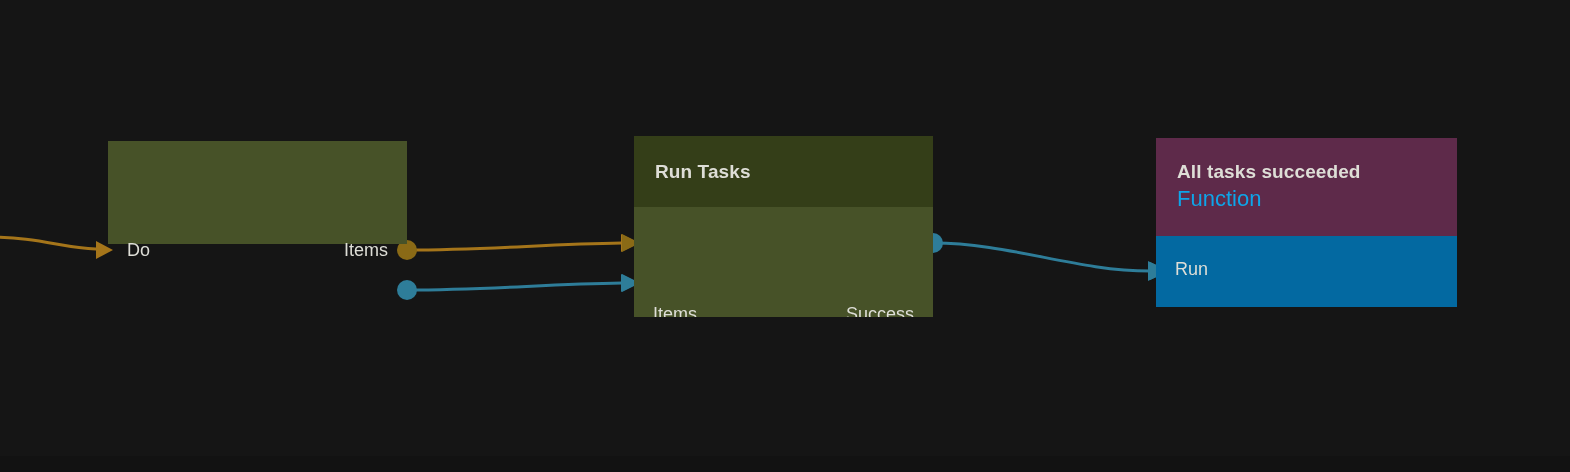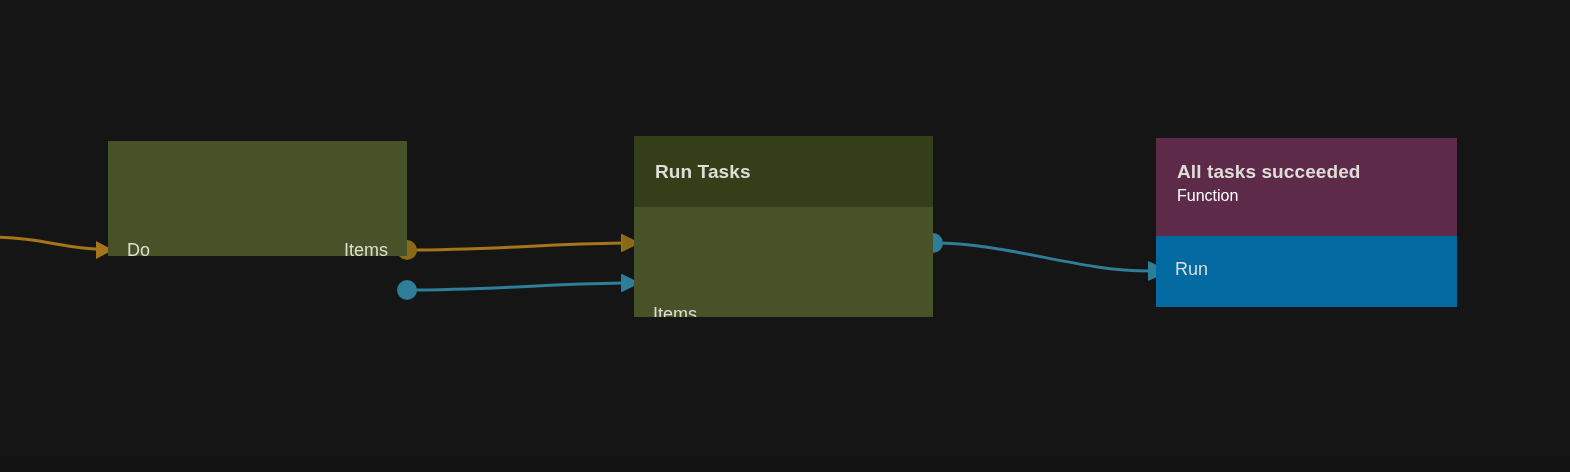--- a/index.html
+++ b/index.html
@@ -62,22 +62,22 @@
 
   .node-title {
     color: #DEDED7;
     font-size: 19px;
     font-weight: bold;
     line-height: 1;
     letter-spacing: 0.1px;
     white-space: nowrap;
   }
   .node-subtitle {
-    color: #ffffff;
-    font-size: 16px;
+    color: #0ea5e9;
+    font-size: 22px;
     font-weight: normal;
     line-height: 1;
     white-space: nowrap;
     margin-top: 7px;
   }
 
   .port-row {
     position: absolute;
     left: 0;
     width: 100%;
@@ -126,40 +126,43 @@
       <polygon points="1148,261 1168,271 1148,281" fill="#2E7D99"></polygon>
       <circle cx="933" cy="243" r="10" fill="#2E7D99"></circle>
     </g>
 
     <polygon points="622,234 640,243 622,252" fill="#8A6A16"></polygon>
     <polygon points="622,274 640,283 622,292" fill="#2E7D99"></polygon>
     <polygon points="1150,262 1170,271 1150,280" fill="#2E7D99"></polygon>
   </svg>
 
   <div class="node node-green" style="left:108px; top:141px; width:299px; height:184px;">
-    <div class="node-body" style="height:115px; position:relative;padding-left:24px;">
+    <div class="node-body" style="height:103px; position:relative;padding-left:24px;">
       <div class="port-row" style="top:99px;">
         <span class="port-label in">Do</span>
       </div>
       <div class="port-row" style="top:99px;">
         <span class="port-label out">Items</span>
       </div>
 
     </div>
   </div>
 
   <div class="node node-green" style="left:634px; top:136px; width:299px; height:181px;">
     <div class="node-header" style="height:71px; padding:26px 0 0 21px;">
       <div class="node-title">Run Tasks</div>
     </div>
     <div class="node-body" style="height:110px; position:relative;">
       <div class="port-row" style="top:97px;">
         <span class="port-label in">Items</span>
       </div>
 
+      <div class="port-row" style="top:97px;">
+        <span class="port-label out">Success</span>
+      </div>
     </div>
   </div>
 
   <div class="node node-purple" style="left:1156px; top:138px; width:301px; height:169px;">
     <div class="node-header" style="height:98px; padding:24px 0 0 21px;">
       <div class="node-title">All tasks succeeded</div>
       <div class="node-subtitle">Function</div>
     </div>
     <div class="node-body" style="height:71px; position:relative;">
       <div class="port-row" style="top:23px;">

